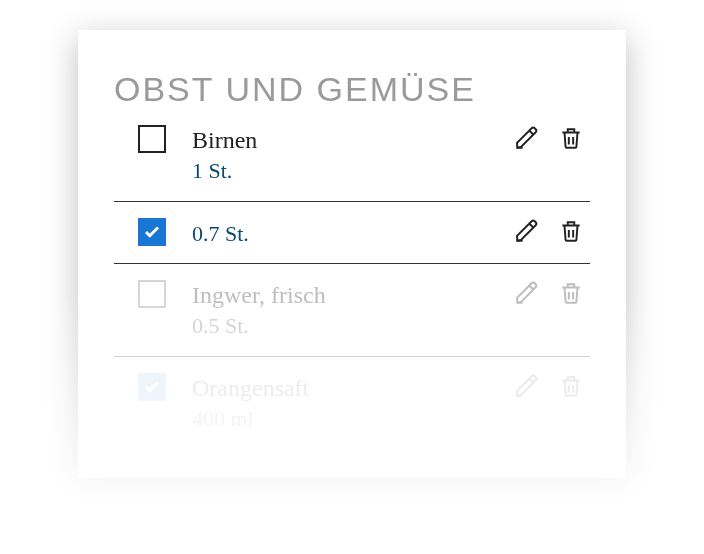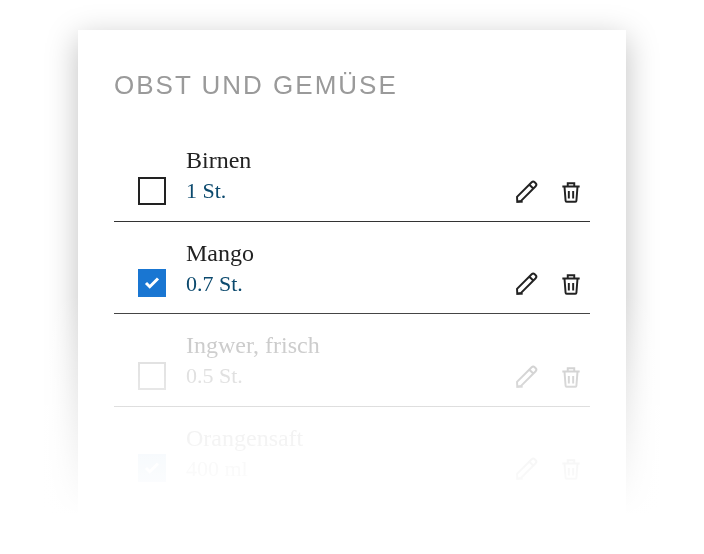--- a/index.html
+++ b/index.html
@@ -16,31 +16,31 @@
     top: 30px;
     left: 78px;
     width: 548px;
     background: #ffffff;
     box-shadow: 0 8px 30px rgba(0,0,0,0.25);
     padding: 40px 36px 30px 36px;
   }
   .category-title {
     font-family: "Helvetica Neue", Arial, sans-serif;
     font-weight: 300;
-    font-size: 26px;
+    font-size: 34px;
     letter-spacing: 2px;
     color: #9a9a9a;
-    margin-bottom: 28px;
   }
   .list { }
   .item-row {
     display: flex;
-    align-items: flex-end;
+    align-items: flex-start;
     padding: 16px 0;
     border-bottom: 1px solid #333333;
+    gap: 6px;
   }
   .item-row:last-child { border-bottom: none; }
   .checkbox {
     width: 28px;
     height: 28px;
     border: 2px solid #222222;
     margin-left: 24px;
     margin-right: 20px;
     display: flex;
     align-items: center;
@@ -139,21 +139,20 @@
       </div>
     </div>
 
     <div class="item-row">
       <div class="checkbox checked">
         <svg viewBox="0 0 24 24">
             <path fill="none" stroke="#fff" stroke-width="4" d="M4 12l5 5L20 6"></path>
           </svg>
       </div>
       <div class="item-text">
-        <span class="item-name">Mango</span>
         <span class="item-qty">0.7 St.</span>
       </div>
       <div class="actions">
         <div class="icon-btn">
           <svg viewBox="0 0 24 24">
               <path fill="none" stroke="currentColor" stroke-width="1.8" d="M3 21l3.5-.8L20 6.7a2 2 0 0 0 0-2.8l-.9-.9a2 2 0 0 0-2.8 0L2.8 16.5 3 21zM14.5 5.5l4 4"></path>
               <path stroke="currentColor" stroke-width="1.8" d="M3 21h5"></path>
             </svg>
         </div>
         <div class="icon-btn">

